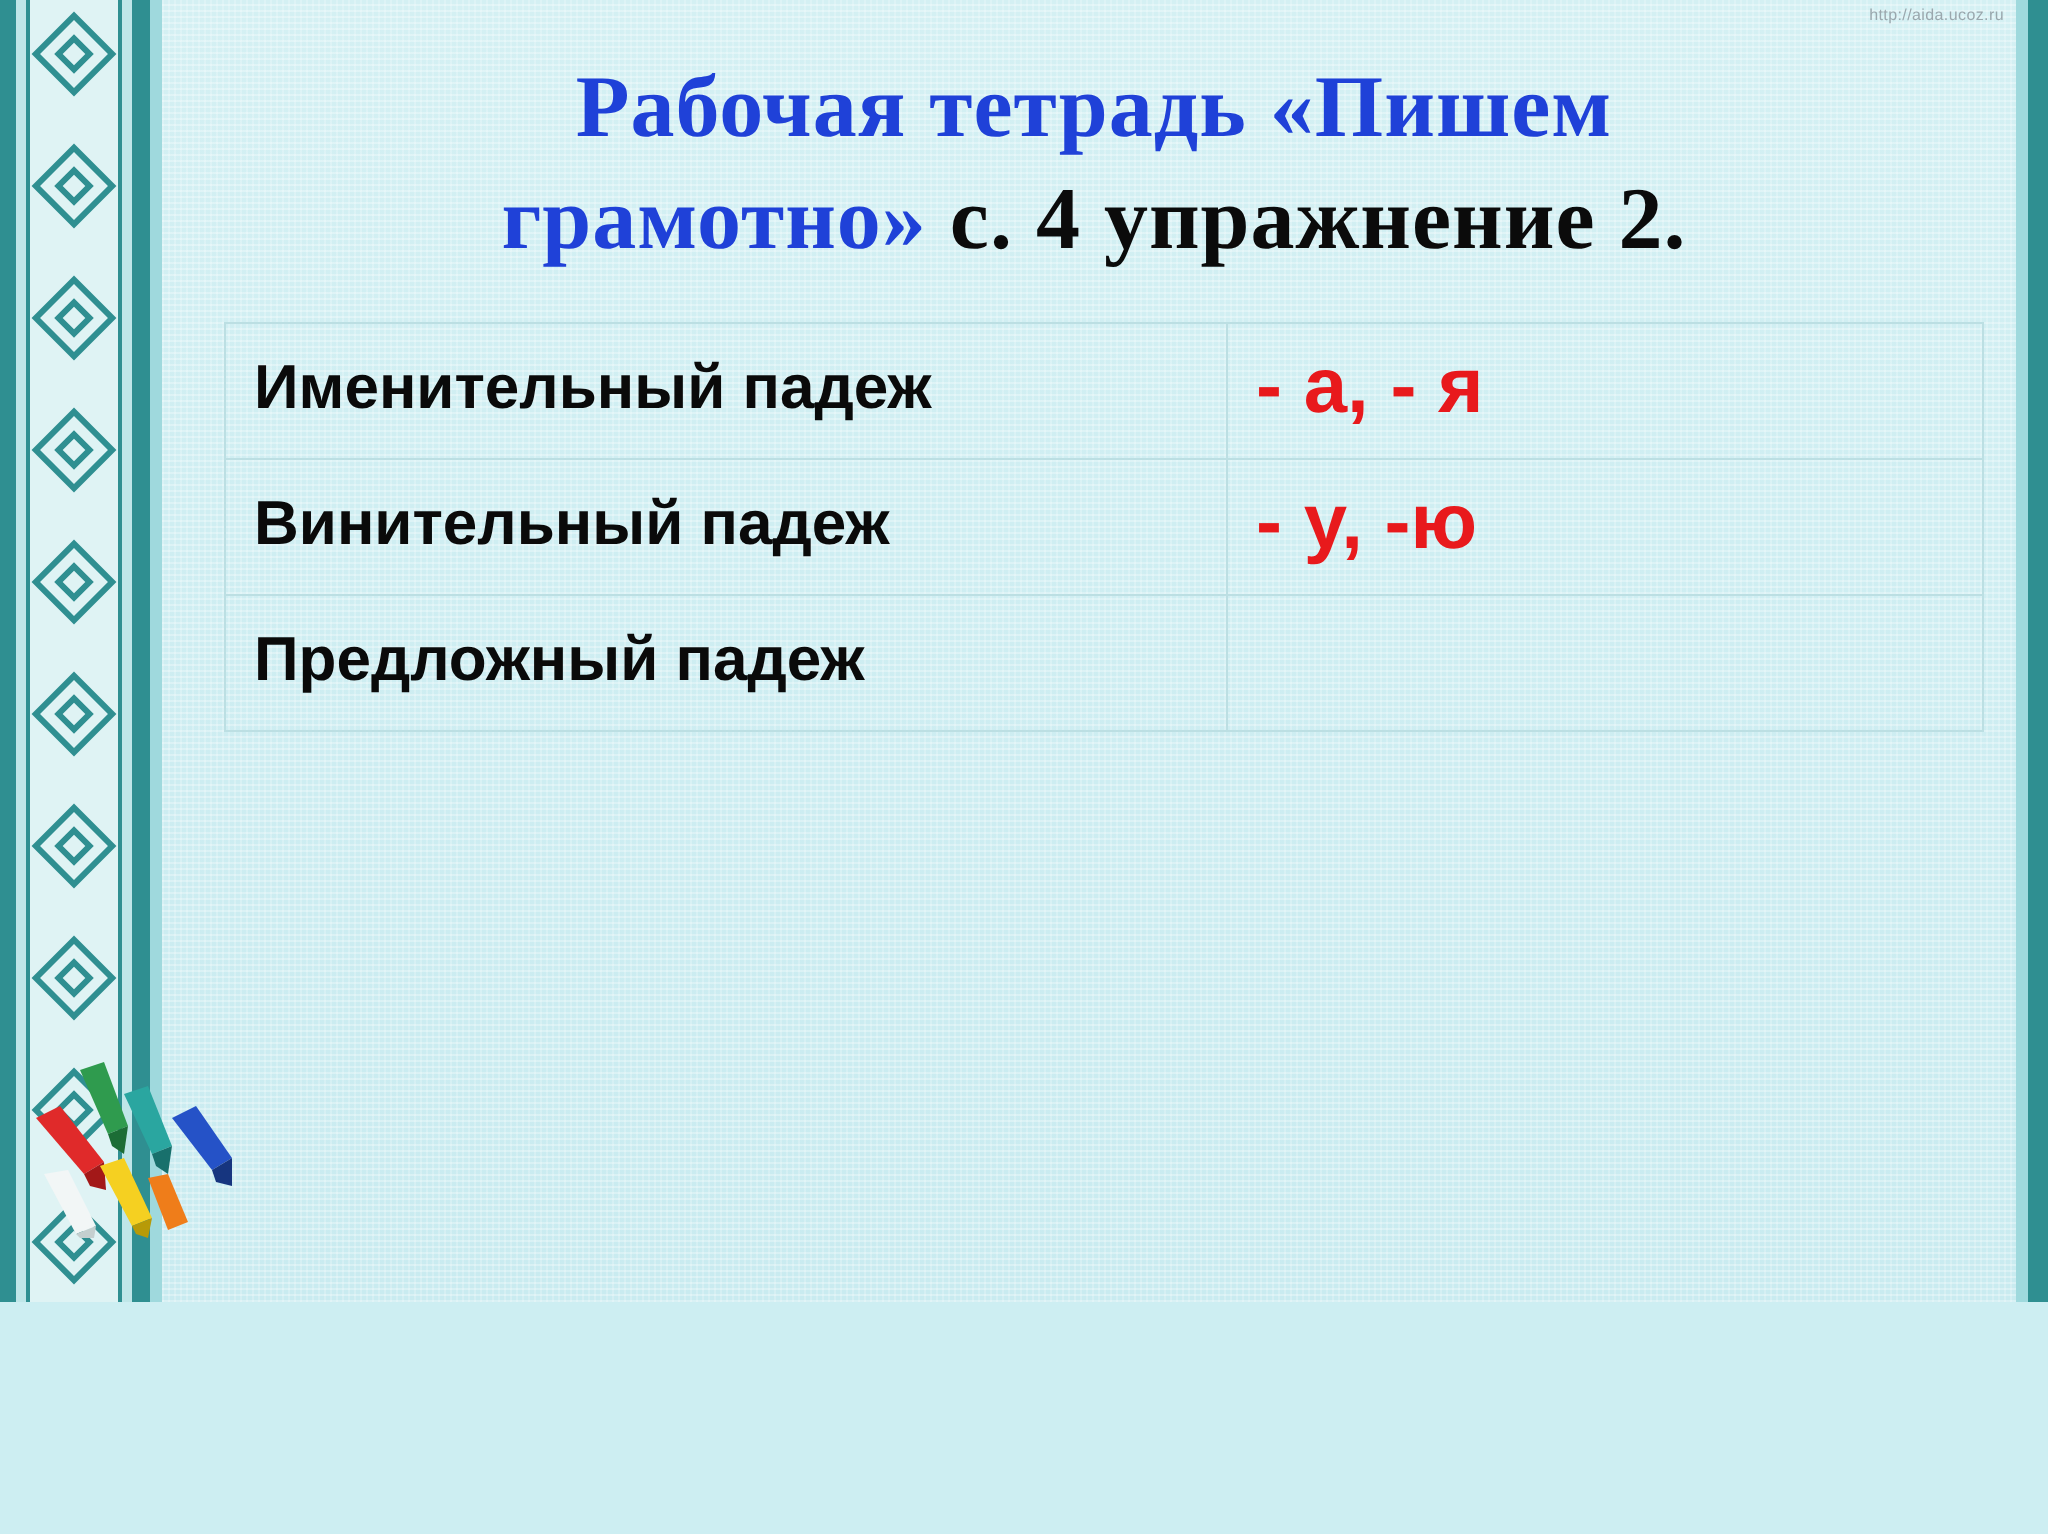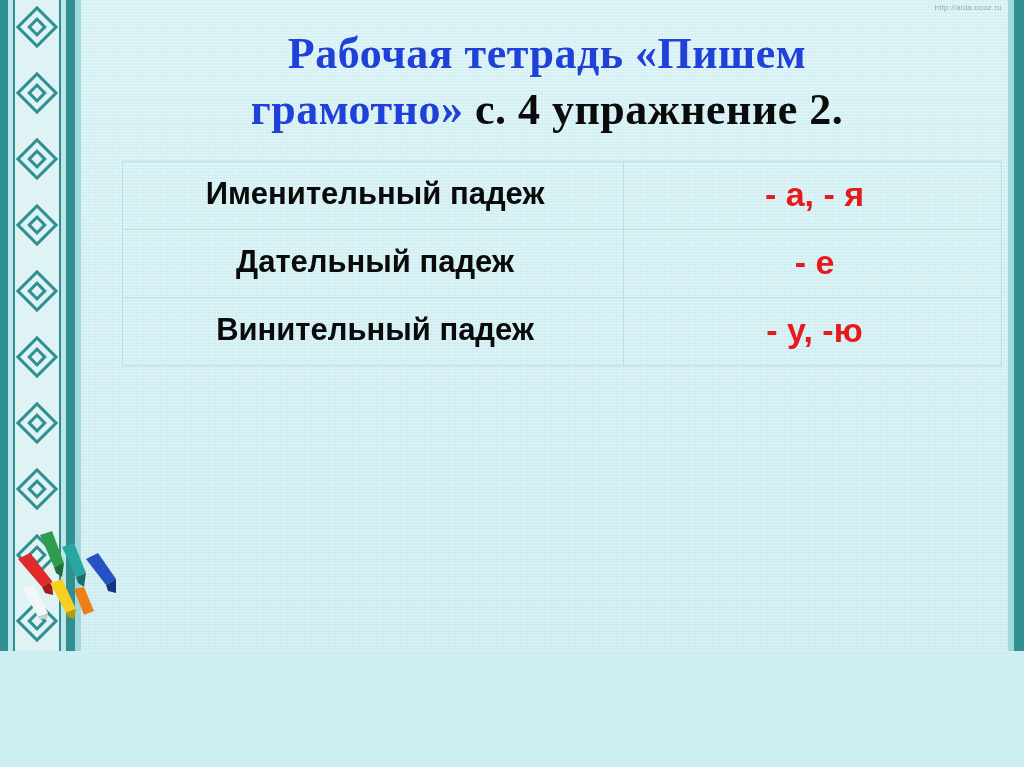--- a/index.html
+++ b/index.html
@@ -93,46 +93,45 @@
     font-family: "Liberation Serif", serif;
     font-weight: bold;
     font-size: 44px;
     line-height: 1.28;
     color: #0b0b0b;
     letter-spacing: 0.5px;
   }
   .title .blue { color: #1f41d8; }
 
   table.cases {
-    margin: 22px 20px 0 36px;
+    margin: 22px 20px 0 26px;
     width: calc(100% - 42px);
     border-collapse: collapse;
     table-layout: fixed;
-    text-align: center;
   }
   table.cases td {
     border: 1px solid #bcdfe3;
     padding: 6px 10px 8px 14px;
     vertical-align: middle;
     height: 68px;
     box-sizing: border-box;
   }
   td.case-name {
     width: 57%;
     font-family: "Liberation Sans", sans-serif;
     font-weight: bold;
     font-size: 31px;
     color: #0a0a0a;
     white-space: nowrap;
   }
   td.case-ending {
     width: 43%;
     font-family: "Liberation Sans", sans-serif;
     font-weight: bold;
-    font-size: 34px;
+    font-size: 39px;
     color: #e8191c;
     padding-left: 16px;
     white-space: nowrap;
   }
 
   
   .crayons {
     position: absolute;
     left: 12px;
     bottom: 32px;
@@ -192,27 +191,27 @@
       <span class="blue">грамотно»</span><span> с. 4 упражнение 2.</span>
     </div>
 
     <table class="cases">
       <tbody>
         <tr>
           <td class="case-name">Именительный падеж</td>
           <td class="case-ending">- а, - я</td>
         </tr>
         <tr>
-          <td class="case-name">Дательный падеж</td>
-          <td class="case-ending">- е</td>
-        </tr>
-        <tr>
           <td class="case-name">Винительный падеж</td>
           <td class="case-ending">- у, -ю</td>
         </tr>
+        <tr>
+          <td class="case-name">Предложный падеж</td>
+          <td class="case-ending"></td>
+        </tr>
       </tbody>
     </table>
 
   </div>
 
   <div class="crayons">
     <svg width="130" height="90" viewBox="0 0 130 90" xmlns="http://www.w3.org/2000/svg">
       <g stroke="none">
 
         <polygon points="28,6 40,2 52,34 42,38" fill="#2f9b4e"></polygon>

